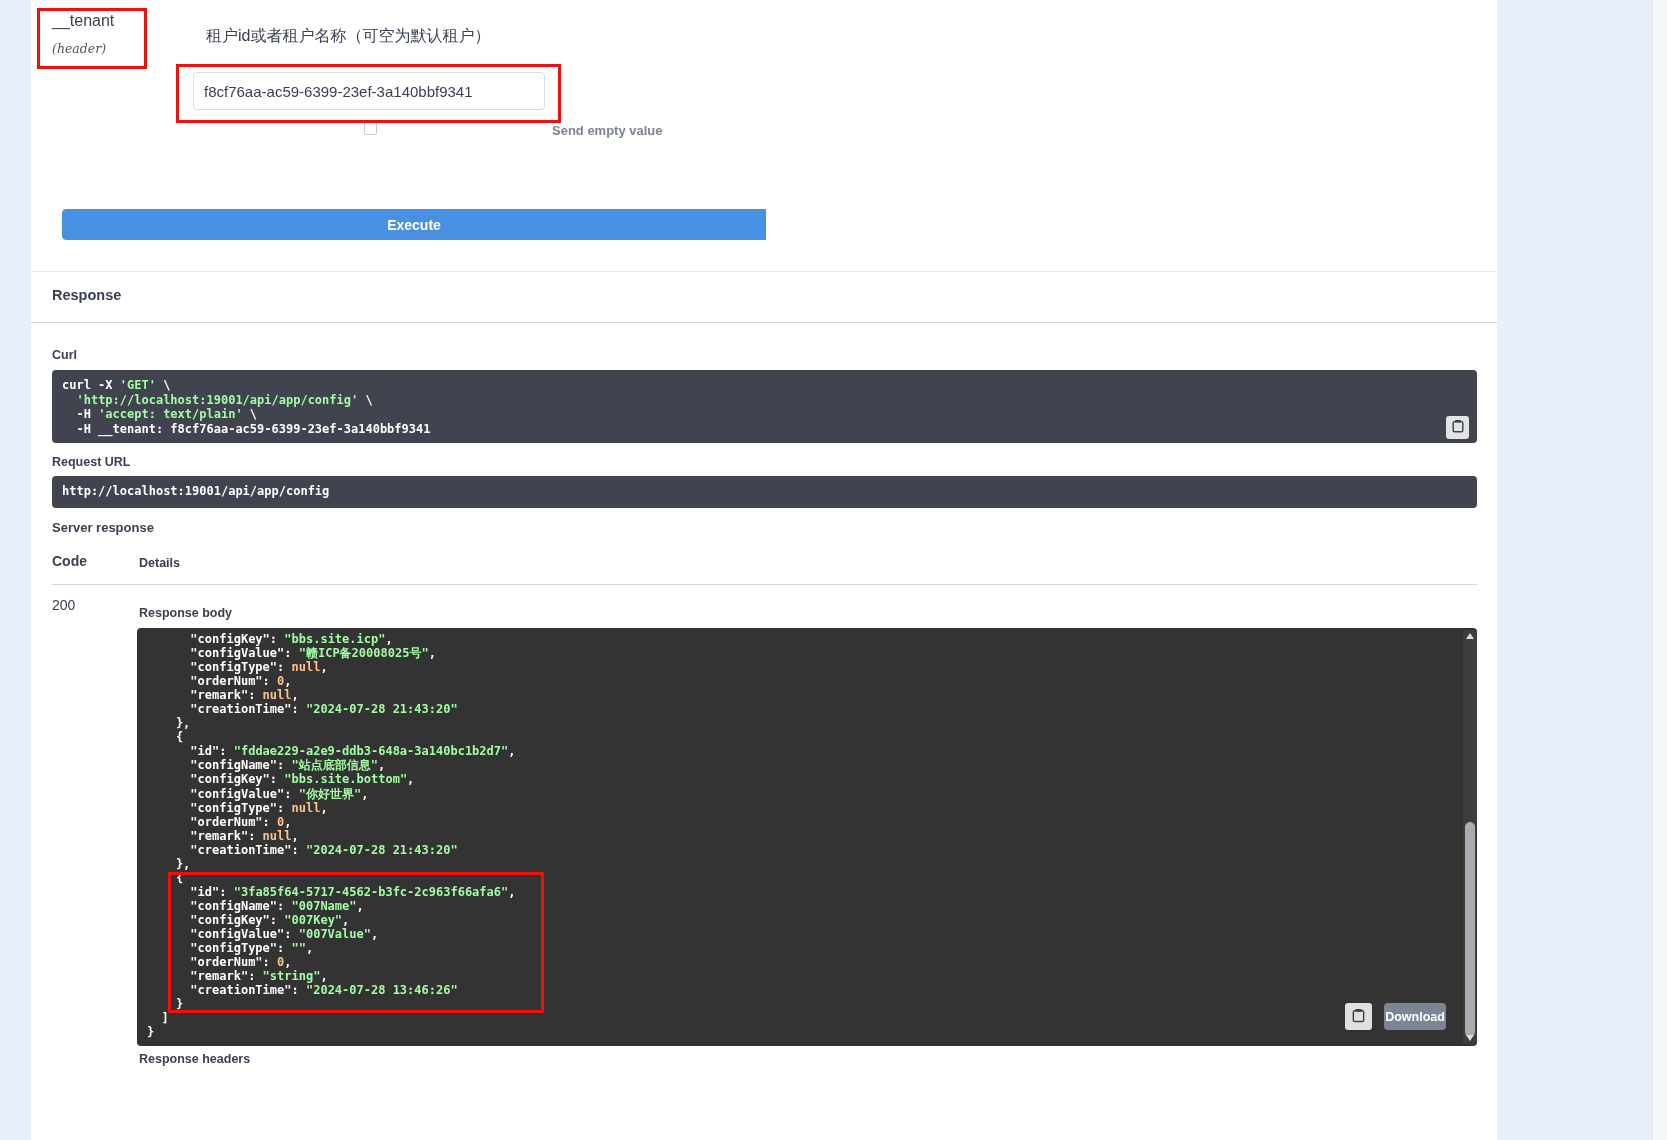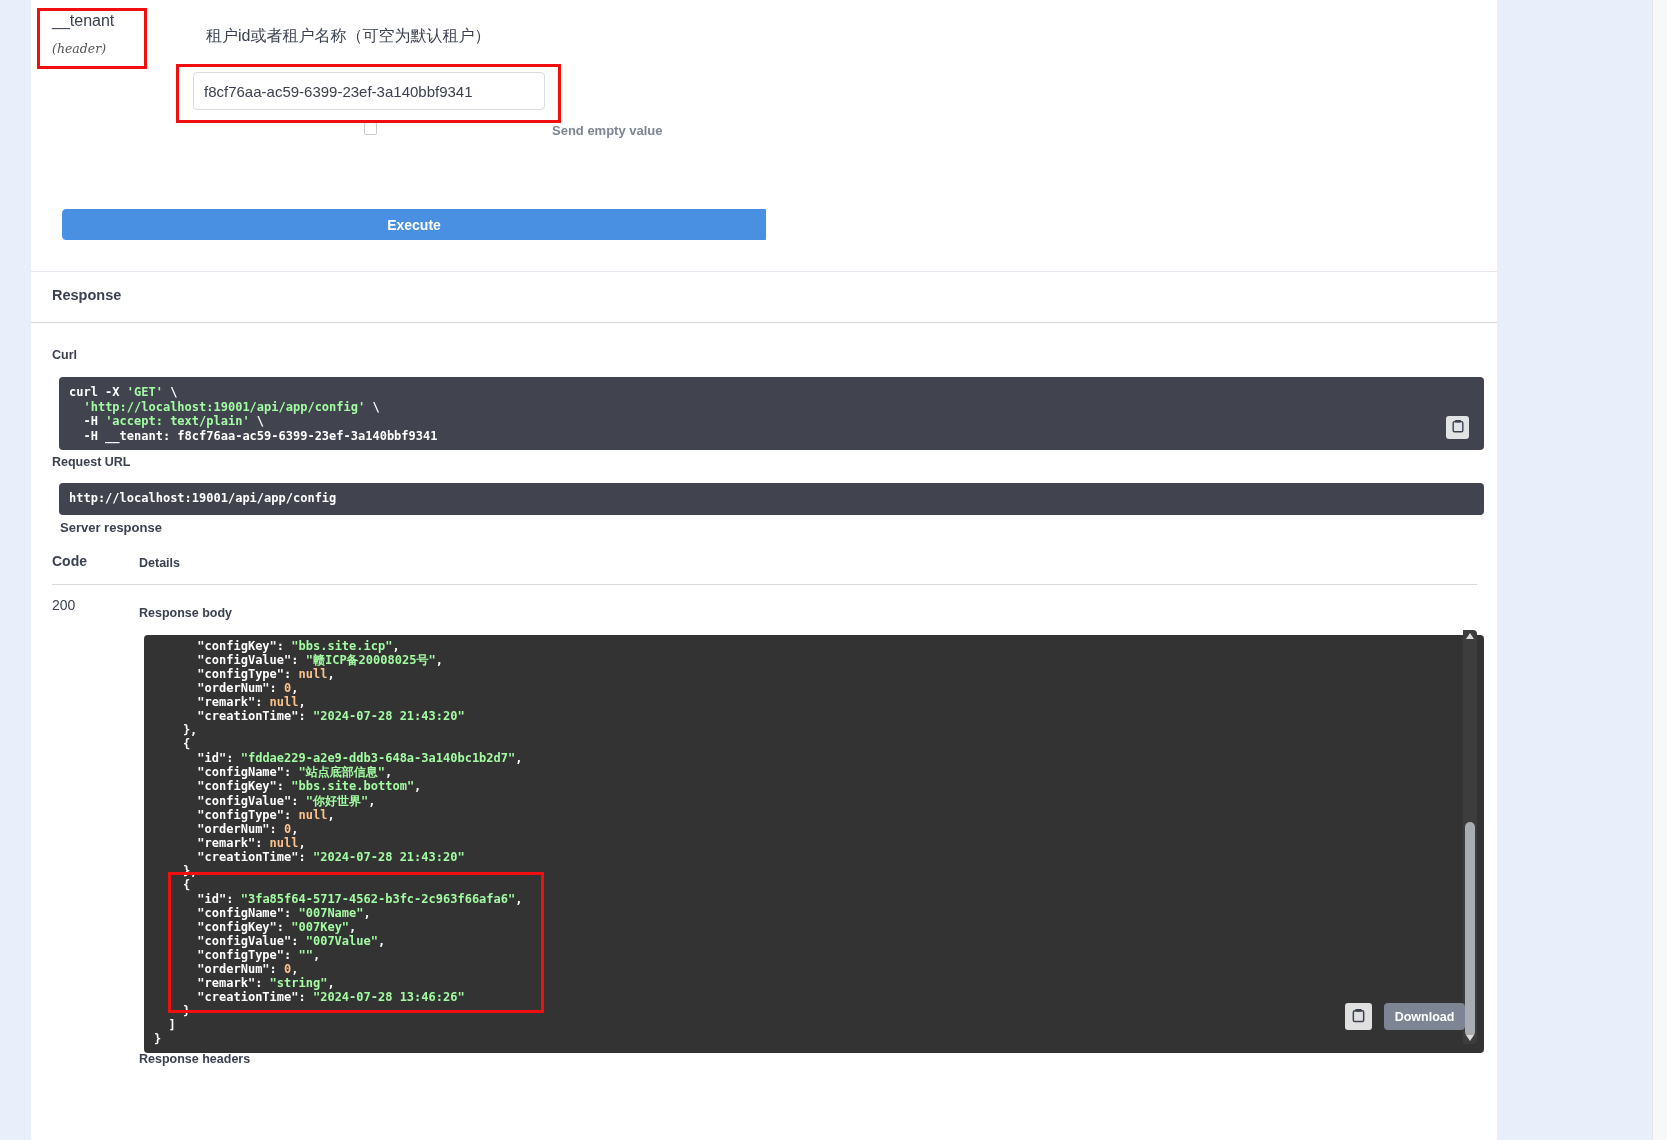--- a/index.html
+++ b/index.html
@@ -24,30 +24,30 @@
       font-family: "Liberation Sans", sans-serif; cursor: pointer; }
   .hr { height: 0; border-top: 1px solid #e3e9ee; }
   .hr.strong { border-top-color: #cfd5db; }
   .hr.table { border-top-color: #d6d9dd; }
   .responses-title { font-size: 14.5px; font-weight: 700; color: #3b4151; }
   .lbl { font-size: 12.5px; font-weight: 700; color: #3b4151; }
   .code-col { font-size: 14px; font-weight: 600; color: #3b4151; }
   .status-code { font-size: 14px; color: #3b4151; }
   pre.codeblock { background: #41444e; border-radius: 4px; padding: 8px 10px;
       font-family: "DejaVu Sans Mono", monospace; font-size: 12px; font-weight: 600;
-      line-height: 14.5px; color: #fff; overflow: hidden; margin: 7px; }
+      line-height: 14.5px; color: #fff; overflow: hidden; margin: 0; }
   pre.codeblock.response { background: #333333; line-height: 14.05px; padding: 4px 10px; }
   .code-line { white-space: pre; }
   .tok-p { color: #ffffff; }
   .tok-s { color: #a2fca2; }
   .tok-n { color: #fcc28c; }
   .copy-btn { width: 23px; height: 23px; border-radius: 3px; border: none; background: rgba(255,255,255,0.85);
       display: flex; align-items: center; justify-content: center; cursor: pointer; z-index: 10; padding: 0; }
   .copy-btn.lg { width: 27px; height: 27px; }
-  .download-btn { width: 81px; height: 27px; border: none; border-radius: 4px; background: #7d8493; color: #fff;
+  .download-btn { width: 62px; height: 27px; border: none; border-radius: 4px; background: #7d8493; color: #fff;
       font-size: 12.5px; font-weight: 700; font-family: "Liberation Sans", sans-serif; cursor: pointer; z-index: 10; }
   .vscroll { width: 14px; background: #3d3d3d; border-radius: 0 4px 4px 0; z-index: 5; }
   .scroll-thumb { position: absolute; left: 2px; width: 10px; background: #a9adb2; border-radius: 5px; cursor: pointer; }
   .arrow { position: absolute; left: 3px; width: 0; height: 0; border-left: 4px solid transparent; border-right: 4px solid transparent; cursor: pointer; }
   .arrow.up { top: 3px; border-bottom: 6px solid #dcdcdc; }
   .arrow.down { bottom: 3px; border-top: 6px solid #dcdcdc; }
   .browser-scrollbar { left: 1652px; top: 0; width: 15px; height: 1140px; background: #f7f8f9; border-left: 1px solid #e4e4e4; }
 </style>
 </head>
 <body>
@@ -78,21 +78,21 @@
       <svg width="14" height="14" viewBox="0 0 16 16">
         <rect x="4.5" y="1" width="7" height="3" rx="1" fill="#3b4151"></rect>
         <rect x="2.5" y="3" width="11" height="11.5" rx="1.5" fill="none" stroke="#3b4151" stroke-width="1.6"></rect>
       </svg>
     </span>
   </button>
 
   <div class="abs lbl" style="left:52px;top:455px;">Request URL</div>
   <pre class="abs codeblock" style="left:52px;top:476px;width:1425px;height:32px;line-height:15px;"><span class="tok-p">http://localhost:19001/api/app/config</span></pre>
 
-  <div class="abs lbl" style="left:60px;top:520px;font-size:13px;">Server response</div>
+  <div class="abs lbl" style="left:52px;top:520px;font-size:13px;">Server response</div>
   <div class="abs code-col" style="left:52px;top:553px;">Code</div>
   <div class="abs lbl" style="left:139px;top:556px;">Details</div>
   <div class="abs hr table" style="left:52px;top:584px;width:1425px;"></div>
 
   <div class="abs status-code" style="left:52px;top:597px;">200</div>
   <div class="abs lbl" style="left:139px;top:606px;">Response body</div>
 
   <pre class="abs codeblock response" style="left:137px;top:628px;width:1340px;height:418px;"><div class="code-line"><span class="tok-p">      "configKey": </span><span class="tok-s">"bbs.site.icp"</span><span class="tok-p">,</span></div><div class="code-line"><span class="tok-p">      "configValue": </span><span class="tok-s">"赣ICP备20008025号"</span><span class="tok-p">,</span></div><div class="code-line"><span class="tok-p">      "configType": </span><span class="tok-n">null</span><span class="tok-p">,</span></div><div class="code-line"><span class="tok-p">      "orderNum": </span><span class="tok-n">0</span><span class="tok-p">,</span></div><div class="code-line"><span class="tok-p">      "remark": </span><span class="tok-n">null</span><span class="tok-p">,</span></div><div class="code-line"><span class="tok-p">      "creationTime": </span><span class="tok-s">"2024-07-28 21:43:20"</span></div><div class="code-line"><span class="tok-p">    },</span></div><div class="code-line"><span class="tok-p">    {</span></div><div class="code-line"><span class="tok-p">      "id": </span><span class="tok-s">"fddae229-a2e9-ddb3-648a-3a140bc1b2d7"</span><span class="tok-p">,</span></div><div class="code-line"><span class="tok-p">      "configName": </span><span class="tok-s">"站点底部信息"</span><span class="tok-p">,</span></div><div class="code-line"><span class="tok-p">      "configKey": </span><span class="tok-s">"bbs.site.bottom"</span><span class="tok-p">,</span></div><div class="code-line"><span class="tok-p">      "configValue": </span><span class="tok-s">"你好世界"</span><span class="tok-p">,</span></div><div class="code-line"><span class="tok-p">      "configType": </span><span class="tok-n">null</span><span class="tok-p">,</span></div><div class="code-line"><span class="tok-p">      "orderNum": </span><span class="tok-n">0</span><span class="tok-p">,</span></div><div class="code-line"><span class="tok-p">      "remark": </span><span class="tok-n">null</span><span class="tok-p">,</span></div><div class="code-line"><span class="tok-p">      "creationTime": </span><span class="tok-s">"2024-07-28 21:43:20"</span></div><div class="code-line"><span class="tok-p">    },</span></div><div class="code-line"><span class="tok-p">    {</span></div><div class="code-line"><span class="tok-p">      "id": </span><span class="tok-s">"3fa85f64-5717-4562-b3fc-2c963f66afa6"</span><span class="tok-p">,</span></div><div class="code-line"><span class="tok-p">      "configName": </span><span class="tok-s">"007Name"</span><span class="tok-p">,</span></div><div class="code-line"><span class="tok-p">      "configKey": </span><span class="tok-s">"007Key"</span><span class="tok-p">,</span></div><div class="code-line"><span class="tok-p">      "configValue": </span><span class="tok-s">"007Value"</span><span class="tok-p">,</span></div><div class="code-line"><span class="tok-p">      "configType": </span><span class="tok-s">""</span><span class="tok-p">,</span></div><div class="code-line"><span class="tok-p">      "orderNum": </span><span class="tok-n">0</span><span class="tok-p">,</span></div><div class="code-line"><span class="tok-p">      "remark": </span><span class="tok-s">"string"</span><span class="tok-p">,</span></div><div class="code-line"><span class="tok-p">      "creationTime": </span><span class="tok-s">"2024-07-28 13:46:26"</span></div><div class="code-line"><span class="tok-p">    }</span></div><div class="code-line"><span class="tok-p">  ]</span></div><div class="code-line"><span class="tok-p">}</span></div></pre>
 
   <div class="abs vscroll" style="left:1463px;top:630px;height:414px;">

